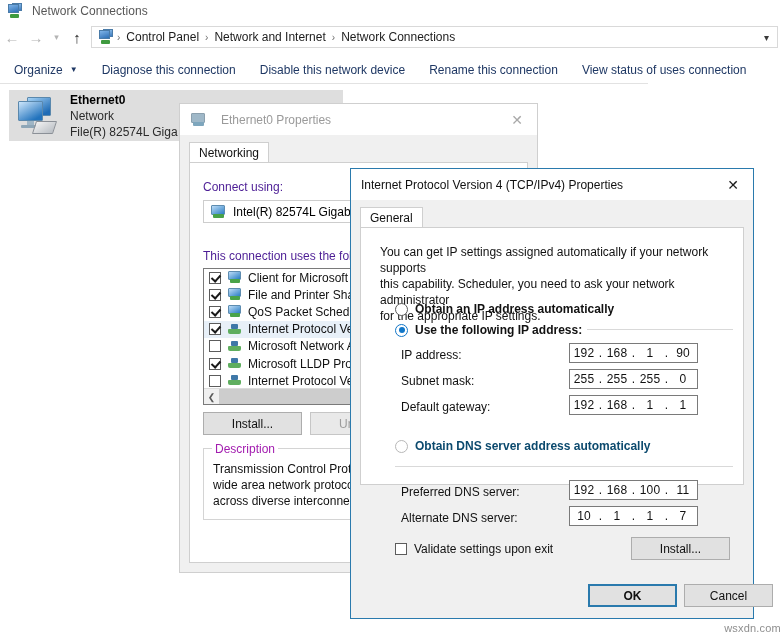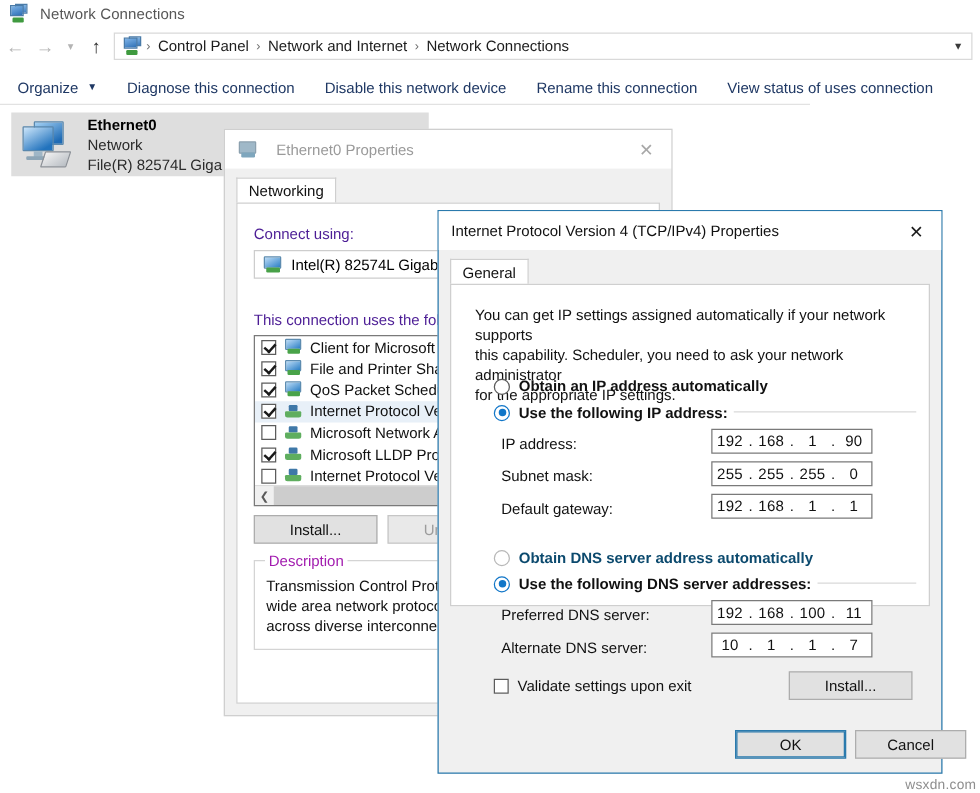--- a/index.html
+++ b/index.html
@@ -479,20 +479,21 @@
   }
   .ipfield span.dot {
     display: inline-block;
     width: 7px;
     text-align: center;
   }
   .valrow { display:flex; align-items:center; font-size:12px;color:#111;}
   .btn-ok {
     border: 1px solid #2a7aad;
     box-shadow: inset 0 0 0 1px #2a7aad;
+    font-weight: bold;
   }
   .watermark {
     position: absolute;
     right: 3px; bottom: 0px;
     font-size: 11px;
     color: #8e8e8e;
     letter-spacing: .2px;
   }
 </style>
 </head>
@@ -729,24 +730,20 @@
           <span class="oct">1</span>
           <span class="dot">.</span>
           <span class="oct">1</span>
       </div>
 
       <div class="radiorow dim" style="position:absolute;left:34px;top:211px;">
         <span class="radio off-dim"></span>
         <span>Obtain DNS server address automatically</span>
       </div>
 
-      <div class="radiorow" style="position:absolute;left:34px;top:232px;z-index:3;background:#fff;padding-right:5px;">
-        <span class="radio on"></span>
-        <span>Use the following DNS server addresses:</span>
-      </div>
       <div style="position:absolute;left:34px;top:238px;width:338px;height:1px;background:#d9d9d9;z-index:1;"></div>
 
       <div style="position:absolute;left:40px;top:257px;" class="field-label">Preferred DNS server:</div>
       <div class="ipfield" style="position:absolute;left:208px;top:252px;width:129px;">
         <span class="oct">192</span>
           <span class="dot">.</span>
           <span class="oct">168</span>
           <span class="dot">.</span>
           <span class="oct">100</span>
           <span class="dot">.</span>

